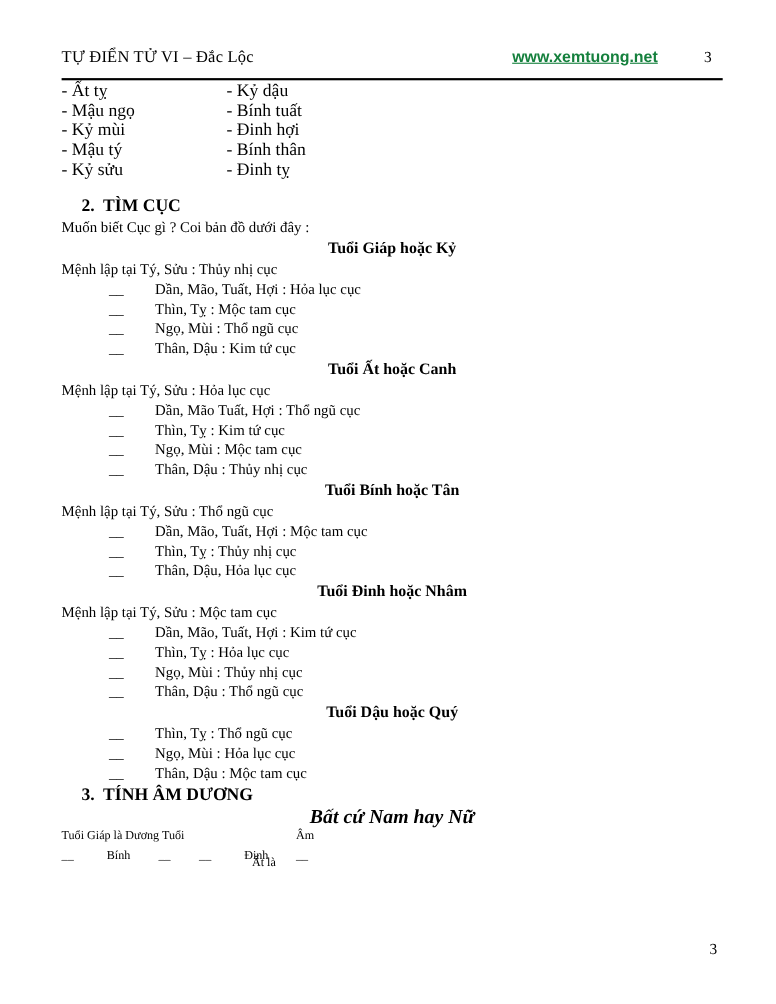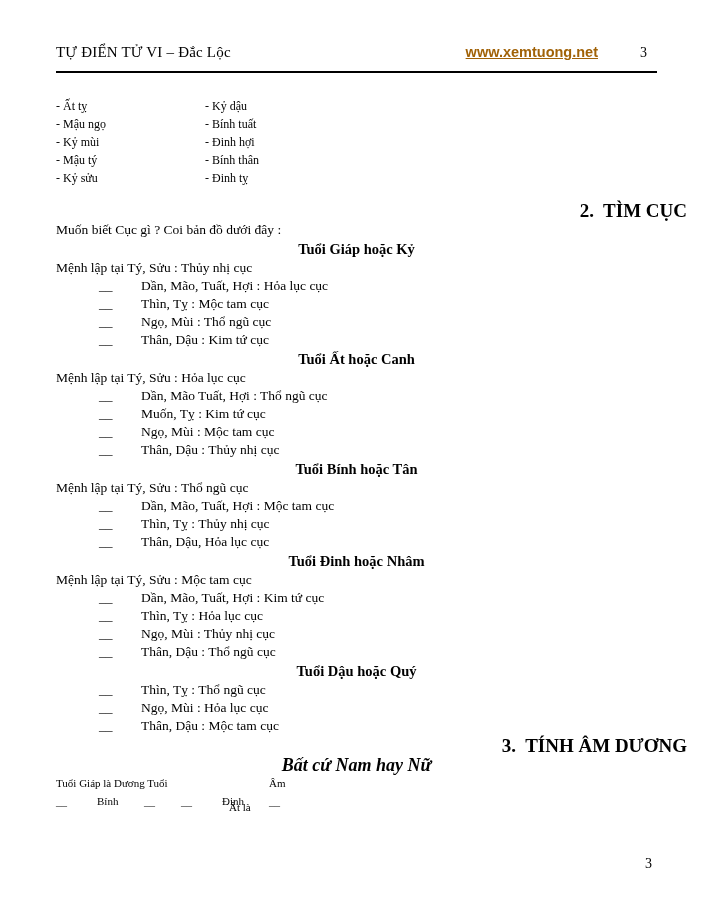--- a/index.html
+++ b/index.html
@@ -7,31 +7,31 @@
   .page {
     width:705px; height:913px; background:#ffffff; color:#000;
     font-family:"Liberation Serif","DejaVu Serif",serif;
     padding:42px 48px 0 56px; position:relative; overflow:hidden;
     margin:0 auto;
   }
   .header { display:flex; align-items:baseline; height:20px; line-height:20px; }
   .header-title { font-size:15px; letter-spacing:0.2px; }
   .site-link {
     margin-left:auto; font-family:"Liberation Sans","DejaVu Sans",sans-serif;
-    font-weight:bold; font-size:14.5px; color:#a16207; text-decoration:underline;
+    font-weight:bold; font-size:14.5px; color:#15803d; text-decoration:underline;
     cursor:pointer;
   }
   .header-page { margin-left:42px; margin-right:10px; font-size:14px; }
   .rule { border-top:2px solid #000; margin-top:9px; }
-  .stems { margin-top:24px; font-size:12px; }
+  .stems { margin-top:1px; font-size:16px; }
   .stem-row { height:18px; line-height:18px; }
   .stem-left { display:inline-block; width:146px; }
   .sec-heading {
-    font-size:19px; font-weight:bold; text-align:right;
-    height:21px; line-height:21px; position:relative; left:30px; white-space:pre;
+    font-size:16px; font-weight:bold; text-align:left;
+    height:21px; line-height:21px; position:relative; left:18px; white-space:pre;
   }
   .sec2-heading { margin-top:13px; }
   .intro { font-size:13.5px; height:18px; line-height:18px; }
   .grp-title { font-size:14.5px; font-weight:bold; text-align:center; height:20px; line-height:20px; }
   .lead { font-size:13.5px; height:18px; line-height:18px; }
   .ind-row { font-size:13.5px; height:18px; line-height:18px; padding-left:43px; }
   .dash { display:inline-block; width:42px; }
   .sec3-sub { font-size:18px; font-weight:bold; font-style:italic; text-align:center; height:18px; line-height:18px; }
   .t3-row { position:relative; height:18px; line-height:18px; font-size:11px; }
   .t3-row span { position:absolute; top:0; white-space:pre; }
@@ -85,21 +85,21 @@
     <div class="ind-row"><span class="dash">__</span><span>Dần, Mão, Tuất, Hợi : Hỏa lục cục</span></div>
     <div class="ind-row"><span class="dash">__</span><span>Thìn, Tỵ : Mộc tam cục</span></div>
     <div class="ind-row"><span class="dash">__</span><span>Ngọ, Mùi : Thổ ngũ cục</span></div>
     <div class="ind-row"><span class="dash">__</span><span>Thân, Dậu : Kim tứ cục</span></div>
   </div>
 
   <div>
     <div class="grp-title">Tuổi Ất hoặc Canh</div>
     <div class="lead">Mệnh lập tại Tý, Sửu : Hỏa lục cục</div>
     <div class="ind-row"><span class="dash">__</span><span>Dần, Mão Tuất, Hợi : Thổ ngũ cục</span></div>
-    <div class="ind-row"><span class="dash">__</span><span>Muốn, Tỵ : Kim tứ cục</span></div>
+    <div class="ind-row"><span class="dash">__</span><span>Thìn, Tỵ : Kim tứ cục</span></div>
     <div class="ind-row"><span class="dash">__</span><span>Ngọ, Mùi : Mộc tam cục</span></div>
     <div class="ind-row"><span class="dash">__</span><span>Thân, Dậu : Thủy nhị cục</span></div>
   </div>
 
   <div>
     <div class="grp-title">Tuổi Bính hoặc Tân</div>
     <div class="lead">Mệnh lập tại Tý, Sửu : Thổ ngũ cục</div>
     <div class="ind-row"><span class="dash">__</span><span>Dần, Mão, Tuất, Hợi : Mộc tam cục</span></div>
     <div class="ind-row"><span class="dash">__</span><span>Thìn, Tỵ : Thủy nhị cục</span></div>
     <div class="ind-row"><span class="dash">__</span><span>Thân, Dậu, Hỏa lục cục</span></div>

